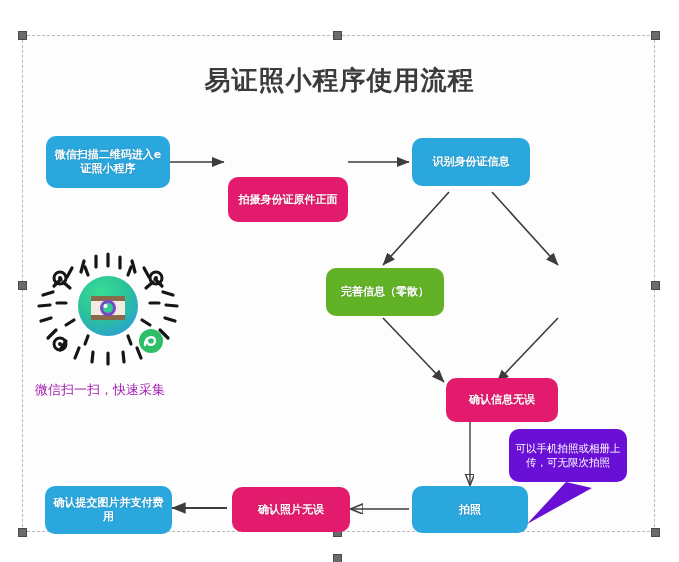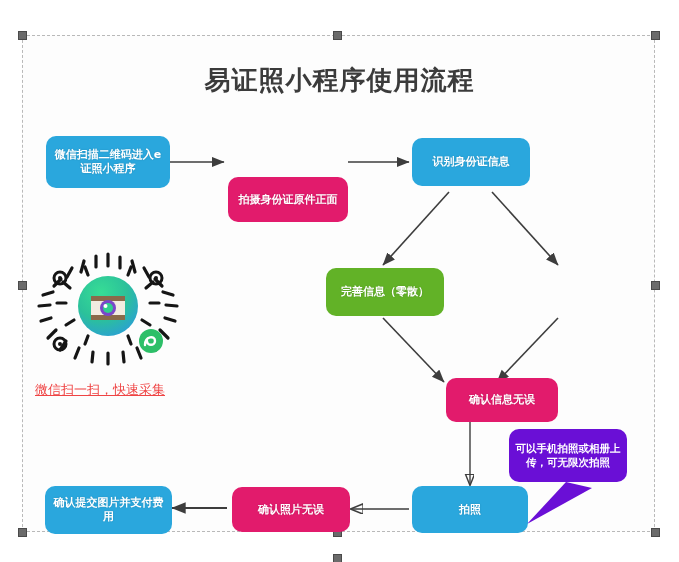--- a/index.html
+++ b/index.html
@@ -62,33 +62,32 @@
   .green{background:#62b227;}
 
   
   .bubble{
     position:absolute;
     background:#6a0fd6;
     color:#ffffff;
     border-radius:10px;
     font-size:10.5px;
     line-height:1.25;
-    font-weight:700;
+    font-weight:400;
     text-align:center;
     display:flex;align-items:center;justify-content:center;
     padding:4px 5px;
     box-sizing:border-box;
   }
 
   .caption{
     position:absolute;
     font-size:13px;
-    color:#ef4444;
+    color:#a21caf;
     white-space:nowrap;
-    text-decoration:underline;
   }
 
   svg.wires{position:absolute;left:0;top:0;width:679px;height:562px;pointer-events:none;}
 
   .qrwrap{position:absolute;left:33px;top:232px;width:150px;height:120px;}
 </style>
 </head>
 <body>
 
 <div id="canvas">

